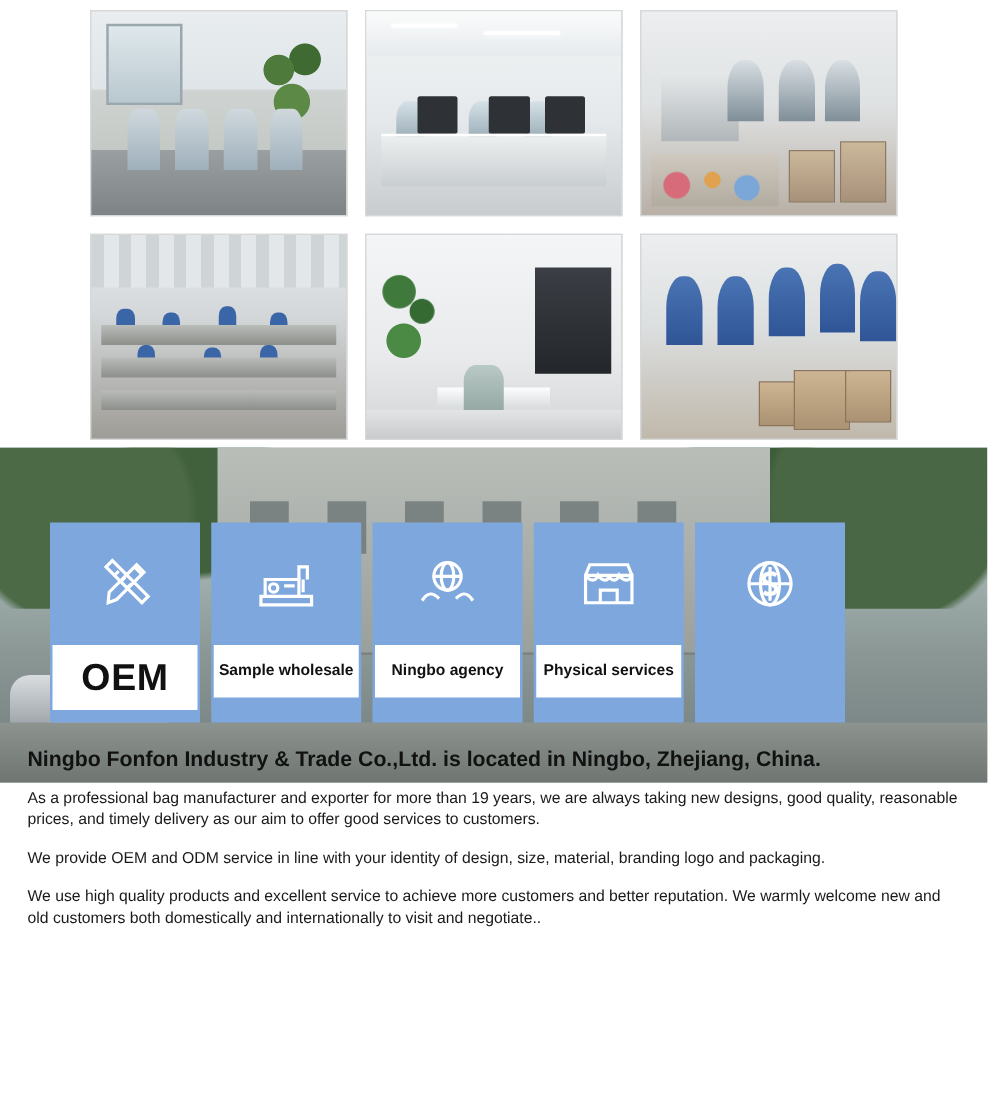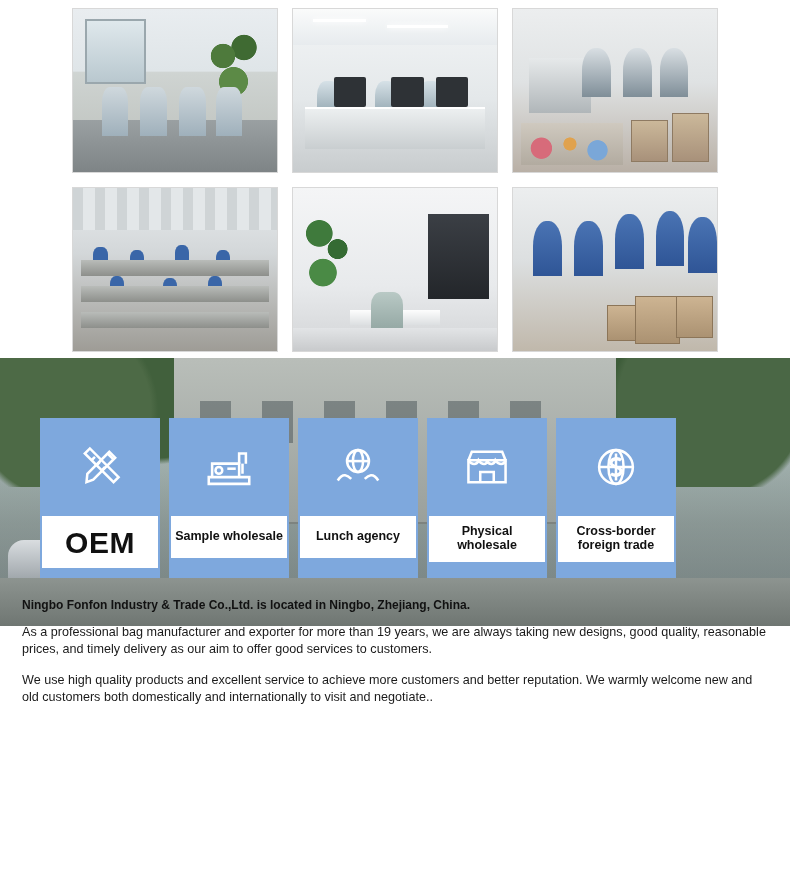--- a/index.html
+++ b/index.html
@@ -222,21 +222,21 @@
 
   
   .copy {
     position: absolute;
     left: 0;
     top: 586px;
     width: 790px;
     padding: 6px 22px 0 22px;
   }
   .copy .headline {
-    font-size: 12px;
+    font-size: 17px;
     font-weight: 700;
     color: #111;
     margin: 6px 0 12px 0;
   }
   .copy p {
     font-size: 12.6px;
     line-height: 1.35;
     color: #1a1a1a;
     margin: 0 0 14px 0;
     text-align: left;
@@ -370,50 +370,50 @@
       <div class="card">
         <div class="icon-wrap">
           <svg width="56" height="54" viewBox="0 0 64 64" fill="none" stroke="#ffffff" stroke-width="3">
             <circle cx="32" cy="25" r="13"></circle>
             <ellipse cx="32" cy="25" rx="6" ry="13"></ellipse>
             <path d="M19 25 H45"></path>
             <path d="M8 48 C14 38 20 42 24 46"></path>
             <path d="M56 48 C50 38 44 42 40 46"></path>
           </svg>
         </div>
-        <div class="label-box">Lunch agency</div>
+        <div class="label-box">Ningbo agency</div>
       </div>
 
       <div class="card">
         <div class="icon-wrap">
           <svg width="56" height="54" viewBox="0 0 64 64" fill="none" stroke="#ffffff" stroke-width="3">
             <path d="M10 24 L14 14 H50 L54 24"></path>
             <path d="M10 24 H54 V50 H10 Z"></path>
             <path d="M10 24 C14 30 20 30 22 24 C26 30 32 30 32 24 C34 30 40 30 42 24 C46 30 52 30 54 24"></path>
             <path d="M24 50 V38 H40 V50"></path>
           </svg>
         </div>
-        <div class="label-box">Physical wholesale</div>
+        <div class="label-box">Physical services</div>
       </div>
 
       <div class="card">
         <div class="icon-wrap">
           <svg width="54" height="54" viewBox="0 0 64 64" fill="none" stroke="#ffffff" stroke-width="3">
             <circle cx="32" cy="32" r="20"></circle>
             <ellipse cx="32" cy="32" rx="9" ry="20"></ellipse>
             <path d="M12 32 H52"></path>
             <path d="M32 16 V48"></path>
             <path d="M38 24 C34 21 26 22 26 27 C26 33 38 31 38 37 C38 42 30 43 26 40" stroke-width="4"></path>
           </svg>
         </div>
-        <div class="label-box">Cross-border foreign trade</div>
       </div>
 
     </div>
   </div>
 
   <div class="copy">
     <div class="headline">Ningbo Fonfon Industry &amp; Trade Co.,Ltd.  is located in Ningbo, Zhejiang, China.</div>
     <p>As a professional bag manufacturer and exporter for more than 19 years, we are always taking new designs, good quality, reasonable prices, and timely delivery as our aim to offer good services to customers.</p>
+    <p>We provide OEM and ODM service in line with your identity of design, size, material, branding logo and packaging.</p>
     <p>We use high quality products and excellent service to achieve more customers and better reputation. We warmly welcome new and old customers both domestically and internationally to visit and negotiate..</p>
   </div>
 
 </div>
 
 </body></html>

